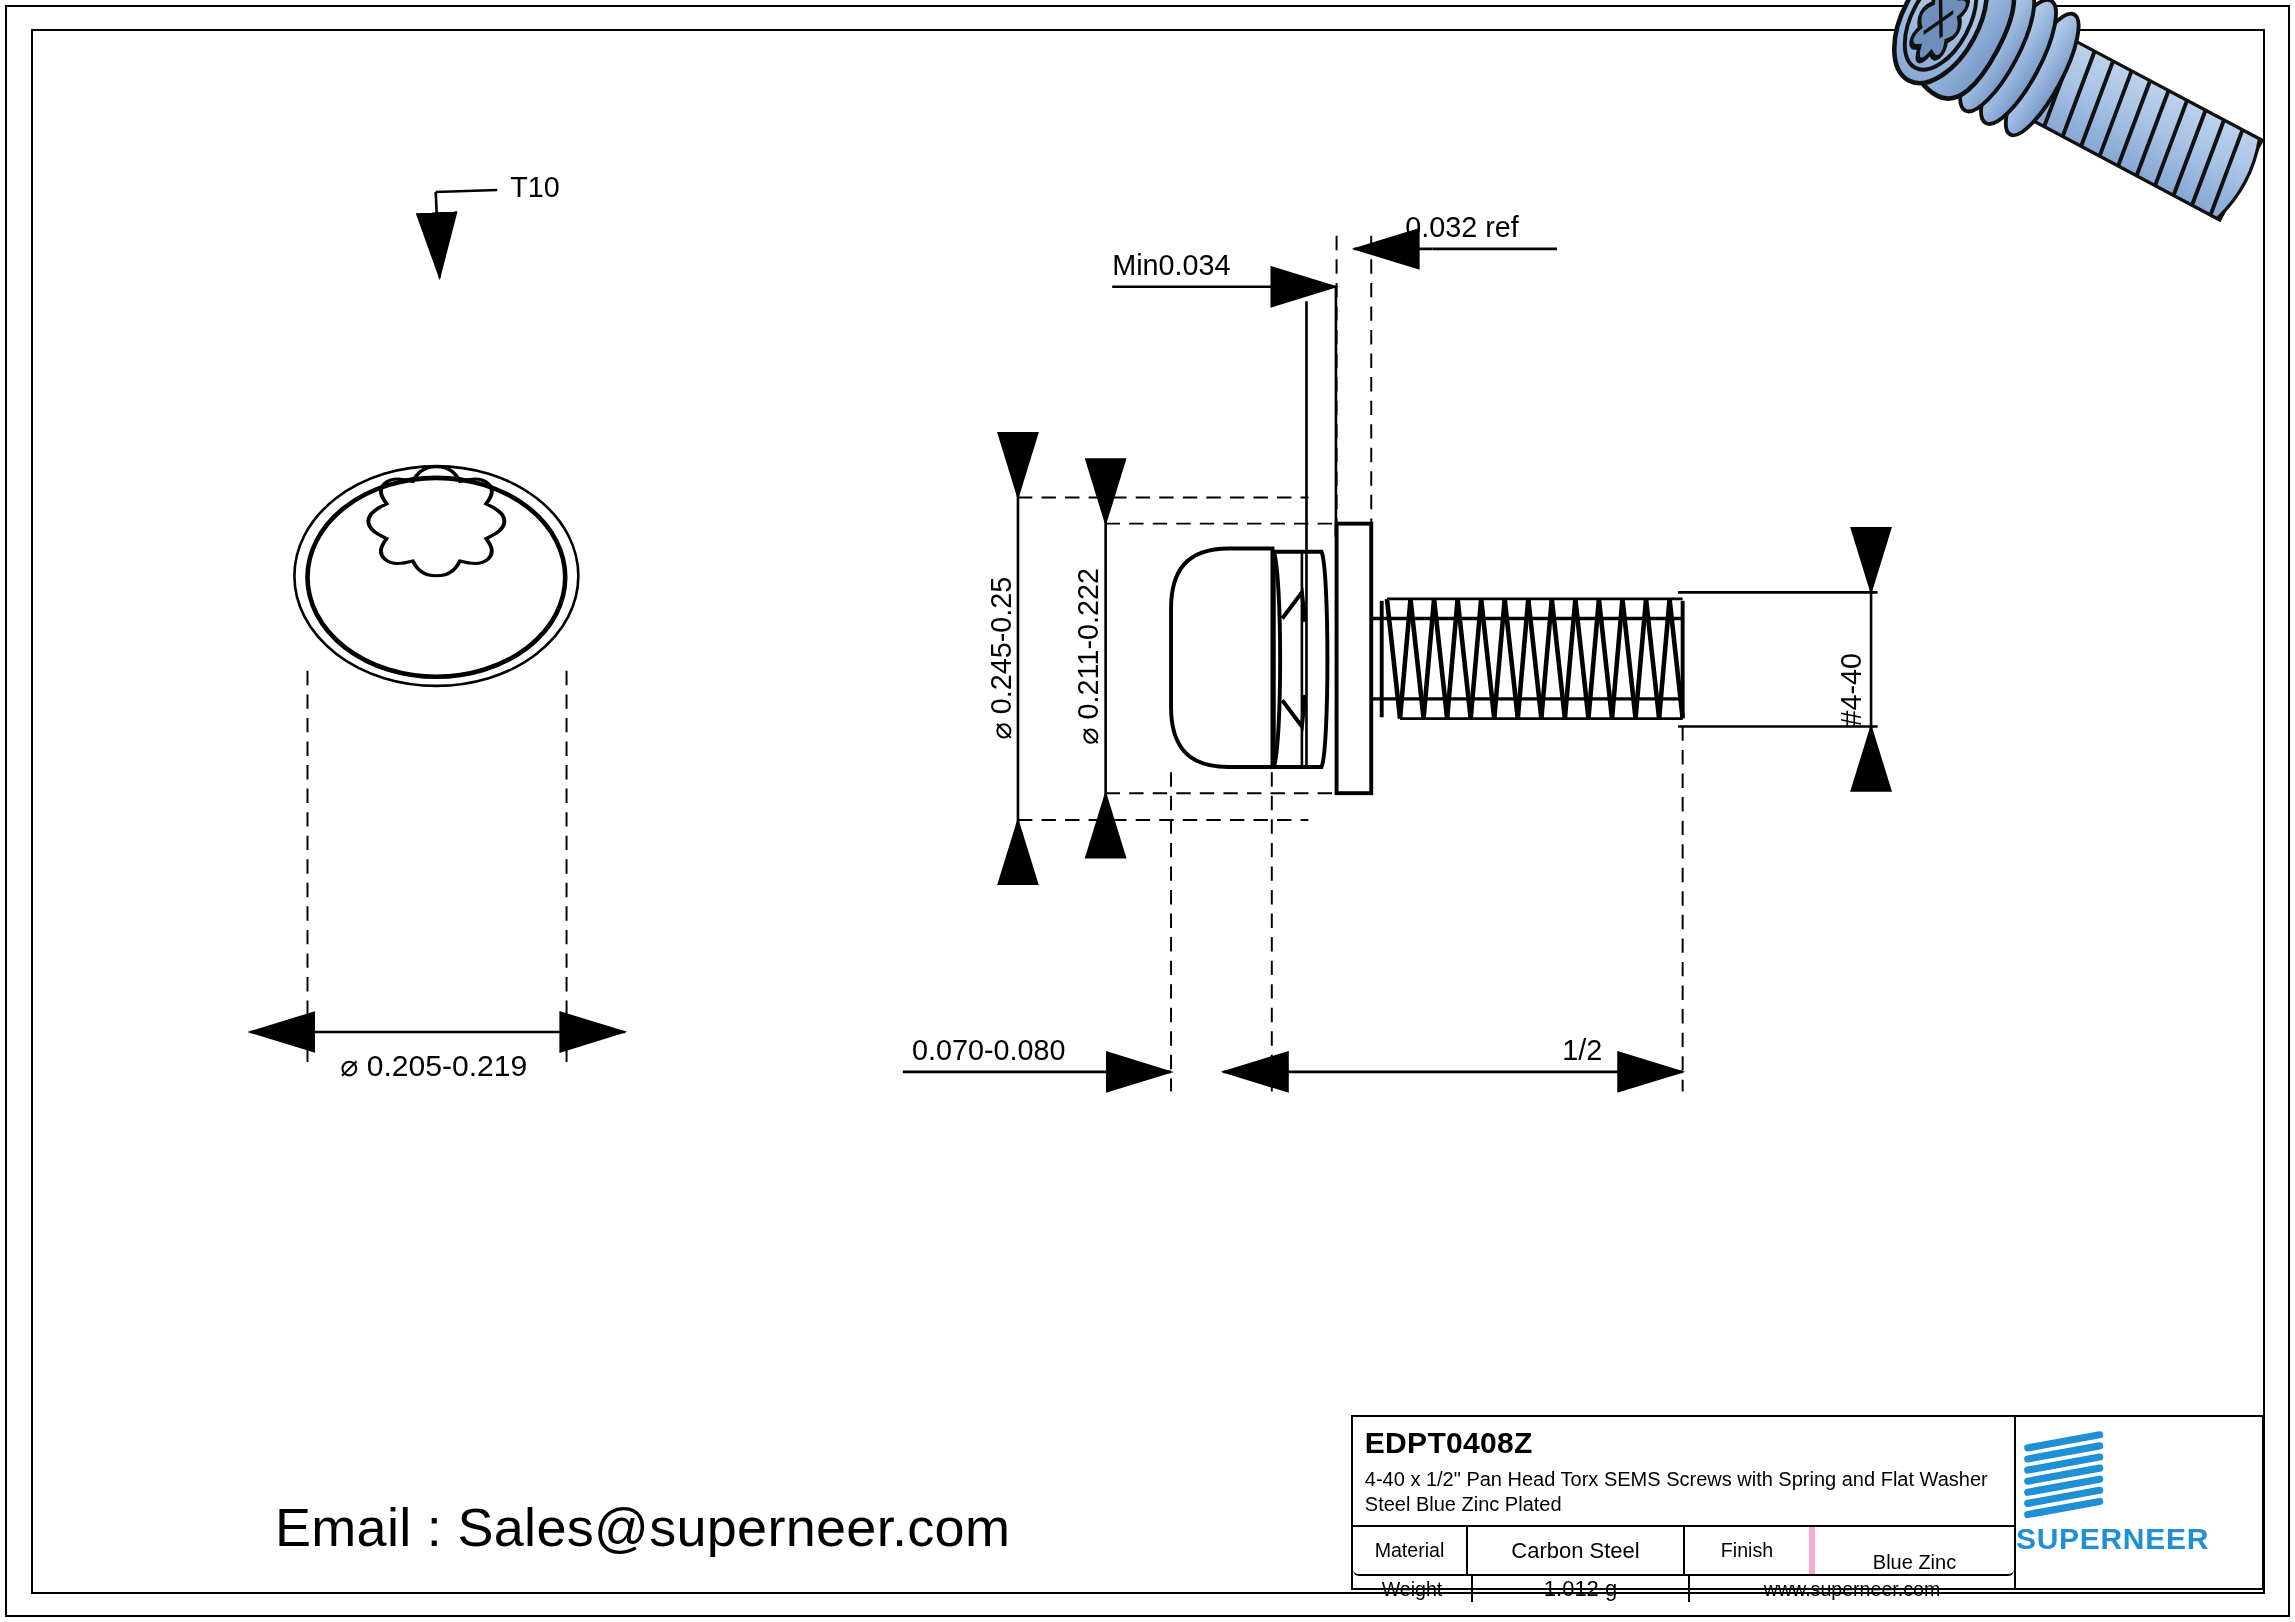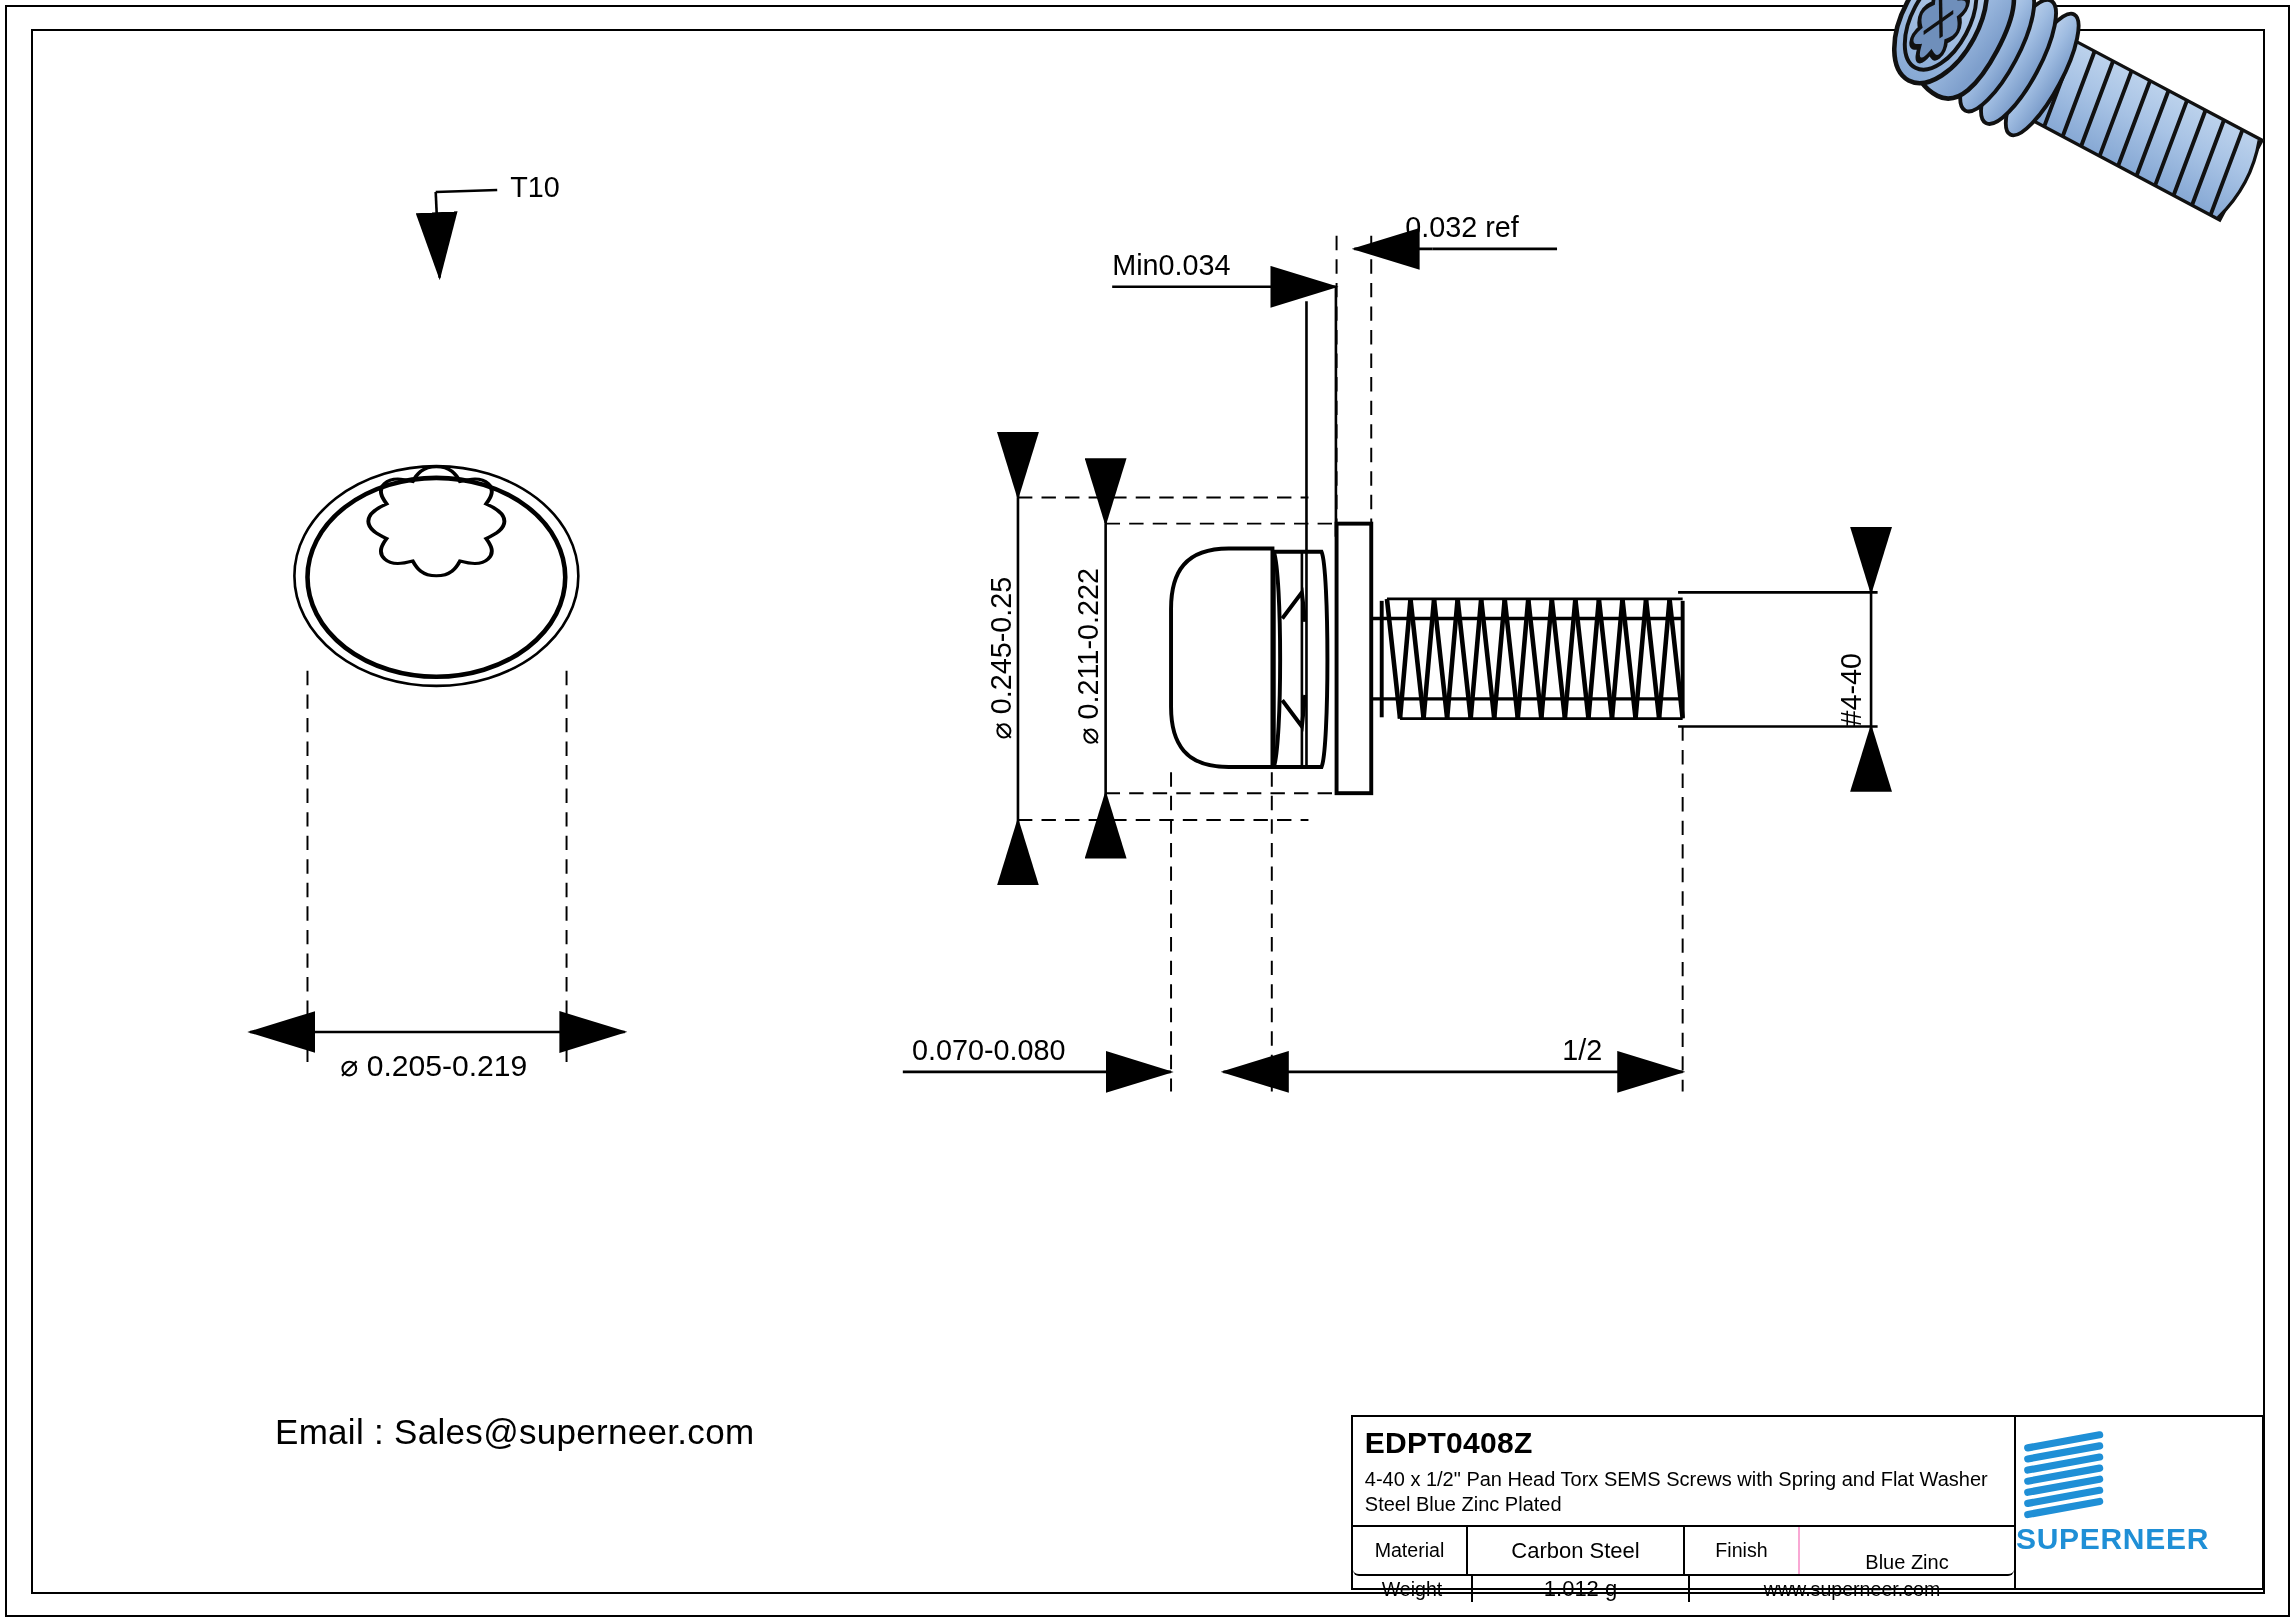--- a/index.html
+++ b/index.html
@@ -20,31 +20,31 @@
   .tb-head{flex:0 0 110px;box-sizing:border-box;border-bottom:2px solid #000;
       padding:5.2px 0 0 11.8px;}
   .tb-partno{font-size:30px;font-weight:bold;letter-spacing:0.3px;line-height:41px;}
   .tb-desc{font-size:20px;line-height:25px;margin-top:3.9px;max-width:628px;}
   .tb-row{display:flex;flex:1 1 0;}
   .tb-row.top{border-bottom:2px solid #000;border-radius:6px;}
   .tb-cell{display:flex;align-items:center;justify-content:center;
       box-sizing:border-box;font-size:19.6px;}
   .c-mat-lbl{width:115px;border-right:2px solid #000;}
   .c-mat-val{width:217px;border-right:2px solid #000;font-size:22px;}
-  .c-fin-lbl{width:115px;border-right:2px solid #f9a8d4;}
+  .c-fin-lbl{width:130px;border-right:6px solid #f9a8d4;}
   .c-fin-val{flex:1;font-size:20px;margin-top:24px;}
   .c-wt-lbl{width:120px;border-right:2px solid #000;}
   .c-wt-val{width:217px;border-right:2px solid #000;font-size:22px;}
   .c-url{flex:1;color:#000000;font-size:19.6px;}
   .tb-right{flex:1;position:relative;display:flex;flex-direction:column;
       align-items:flex-start;justify-content:flex-start;}
   .logo-mark{margin-top:10.5px;width:98px;height:92px;}
   .logo-word{font-size:30px;font-weight:bold;color:#1f8fd6;letter-spacing:0.7px;
       margin-top:2.6px;}
-  .email{position:absolute;left:275px;top:1412px;font-size:35px;letter-spacing:0.3px;}
+  .email{position:absolute;left:275px;top:1496px;font-size:54px;letter-spacing:0.3px;}
 </style>
 </head>
 <body>
 
 <div class="frame-outer"></div>
 <div class="frame-inner"></div>
 
 <svg class="draw" viewBox="0 0 3508 2480" xmlns="http://www.w3.org/2000/svg">
   <defs>
     <marker id="ar" markerWidth="26" markerHeight="16" refX="25" refY="8" orient="auto">

